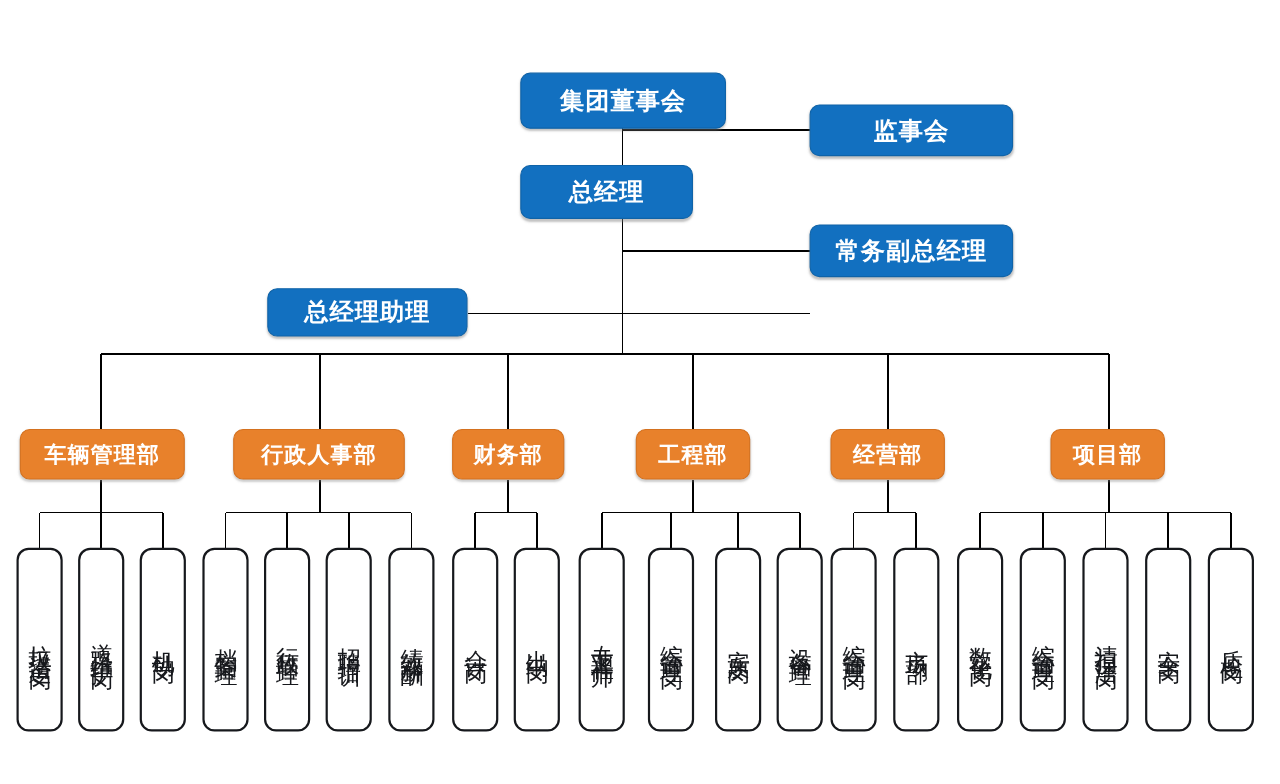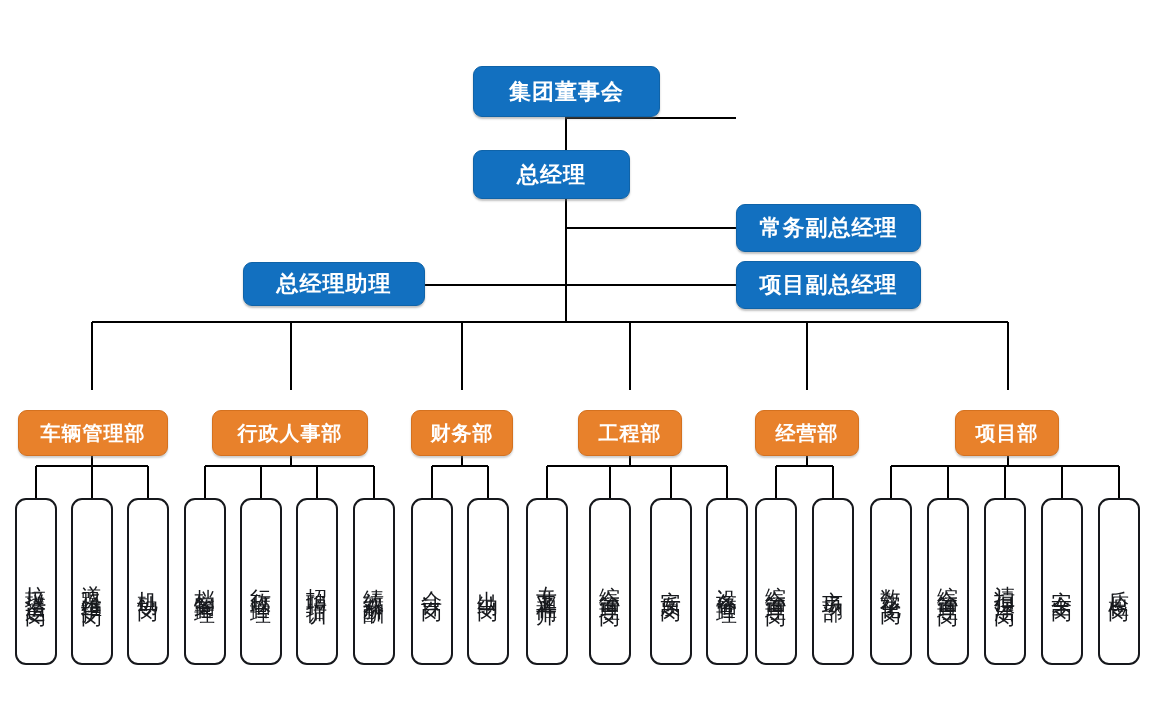--- a/index.html
+++ b/index.html
@@ -29,21 +29,20 @@
     box-shadow:0 2px 2px rgba(120,120,120,0.45);
   }
   .node.orange{
     background:#e8812b;
     color:#ffffff;
     border:1px solid #d4711f;
     font-size:20px;
     font-weight:bold;
     letter-spacing:1px;
     box-shadow:0 2px 2px rgba(130,130,130,0.40);
-    margin-top:20px;
   }
   .node.leaf{
     background:#ffffff;
     color:#16181c;
     border:2px solid #16181c;
     border-radius:11px;
     font-size:21px;
     font-weight:normal;
     writing-mode:vertical-rl;
     text-orientation:upright;
@@ -125,28 +124,28 @@
       <line x1="948" y1="466" x2="948" y2="498"></line>
       <line x1="1005" y1="466" x2="1005" y2="498"></line>
       <line x1="1062" y1="466" x2="1062" y2="498"></line>
       <line x1="1119" y1="466" x2="1119" y2="498"></line>
     </g>
   </svg>
 
   <div class="node blue" style="left: 473px; top: 42px; width: 187px; height: 51px; margin-top: 24px;">
     <span>集团董事会</span>
   </div>
+  <div class="node blue" style="left: 736px; top: 95px; width: 185px; height: 47px;">
+    <span>监事会</span>
+  </div>
   <div class="node blue" style="left: 473px; top: 150px; width: 157px; height: 49px;">
     <span>总经理</span>
   </div>
   <div class="node blue" style="left: 736px; top: 204px; width: 185px; height: 48px;">
     <span>常务副总经理</span>
-  </div>
-  <div class="node blue" style="left: 736px; top: 261px; width: 185px; height: 48px;">
-    <span>项目副总经理</span>
   </div>
   <div class="node blue" style="left: 243px; top: 262px; width: 182px; height: 44px;">
     <span>总经理助理</span>
   </div>
 
   <div id="dept-layer">
       <div class="node orange" style="left: 18px; top: 390px; width: 150px; height: 46px;">
         <span>车辆管理部</span>
       </div>
       <div class="node orange" style="left: 212px; top: 390px; width: 156px; height: 46px; text-align: right;">

